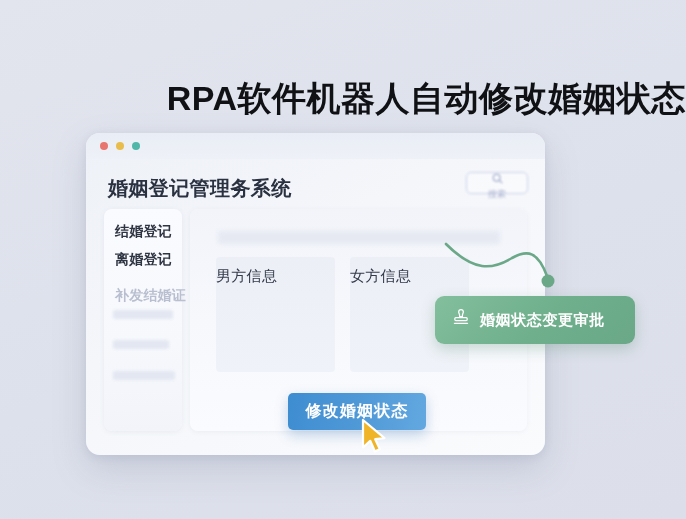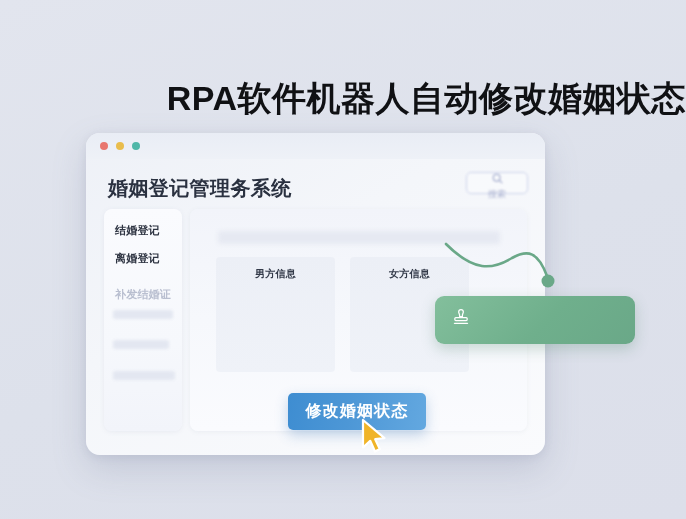--- a/index.html
+++ b/index.html
@@ -118,21 +118,21 @@
     top: 76px;
     width: 78px;
     height: 222px;
     border-radius: 8px;
     background: linear-gradient(180deg, #fafbfe 0%, #f6f8fc 60%, #f2f4fa 100%);
     box-shadow: 0 1px 5px rgba(120,130,160,0.10);
   }
   .nav-item {
     position: absolute;
     left: 11px;
-    font-size: 11px;
+    font-size: 14px;
     font-weight: 700;
     color: #2e3442;
     white-space: nowrap;
     letter-spacing: 0.2px;
   }
   .nav-item.n0 { top: 14px; }
   .nav-item.n1 { top: 42px; }
   .nav-item.n2 { top: 70px; color: #b9bfd0; font-weight: 600; filter: blur(0.35px); margin-top: 8px; }
 
   .skel {
@@ -177,23 +177,23 @@
     border-radius: 4px;
     background: linear-gradient(180deg, #eceff6 0%, #eff2f8 100%);
     filter: blur(0.45px);
   }
   .info-card.left { left: 26px; }
   .info-card.right { left: 160px; }
   .info-label {
     position: absolute;
     top: 58px;
     width: 119px;
-    text-align: center;
-    font-size: 10px;
-    font-weight: 700;
+    text-align: left;
+    font-size: 15px;
+    font-weight: 400;
     color: #333a49;
     letter-spacing: 0.3px;
     white-space: nowrap;
   }
   .info-label.left { left: 26px; }
   .info-label.right { left: 160px; }
 
   
   .connector {
     position: absolute;
@@ -314,20 +314,21 @@
   </svg>
 
   <div class="badge">
     <span class="badge-icon">
       <svg width="20" height="20" viewBox="0 0 24 24" fill="none">
         <path d="M9.2 4.8a2.8 2.8 0 0 1 5.6 0c0 1.5-1.1 2.3-1.1 3.6v1.9h-3.4V8.4c0-1.3-1.1-2.1-1.1-3.6Z" stroke="#ffffff" stroke-width="1.5" stroke-linejoin="round"></path>
         <rect x="4.6" y="11.4" width="14.8" height="3.6" rx="1.2" stroke="#ffffff" stroke-width="1.5"></rect>
         <line x1="4.2" y1="18.4" x2="19.8" y2="18.4" stroke="#ffffff" stroke-width="1.7" stroke-linecap="round"></line>
       </svg>
     </span>
+    <span class="badge-text">婚姻状态变更审批</span>
   </div>
 
   <button class="cta-button">修改婚姻状态</button>
 
   <span class="cursor">
     <svg width="30" height="38" viewBox="0 0 30 38" fill="none">
       <path d="M3 2 L3 29.5 L10.2 22.8 L15 33.5 L19.8 31.1 L15.2 21.2 L24.5 20.2 Z" fill="#f0b429" stroke="#ffffff" stroke-width="2.2" stroke-linejoin="round"></path>
     </svg>
   </span>
 

